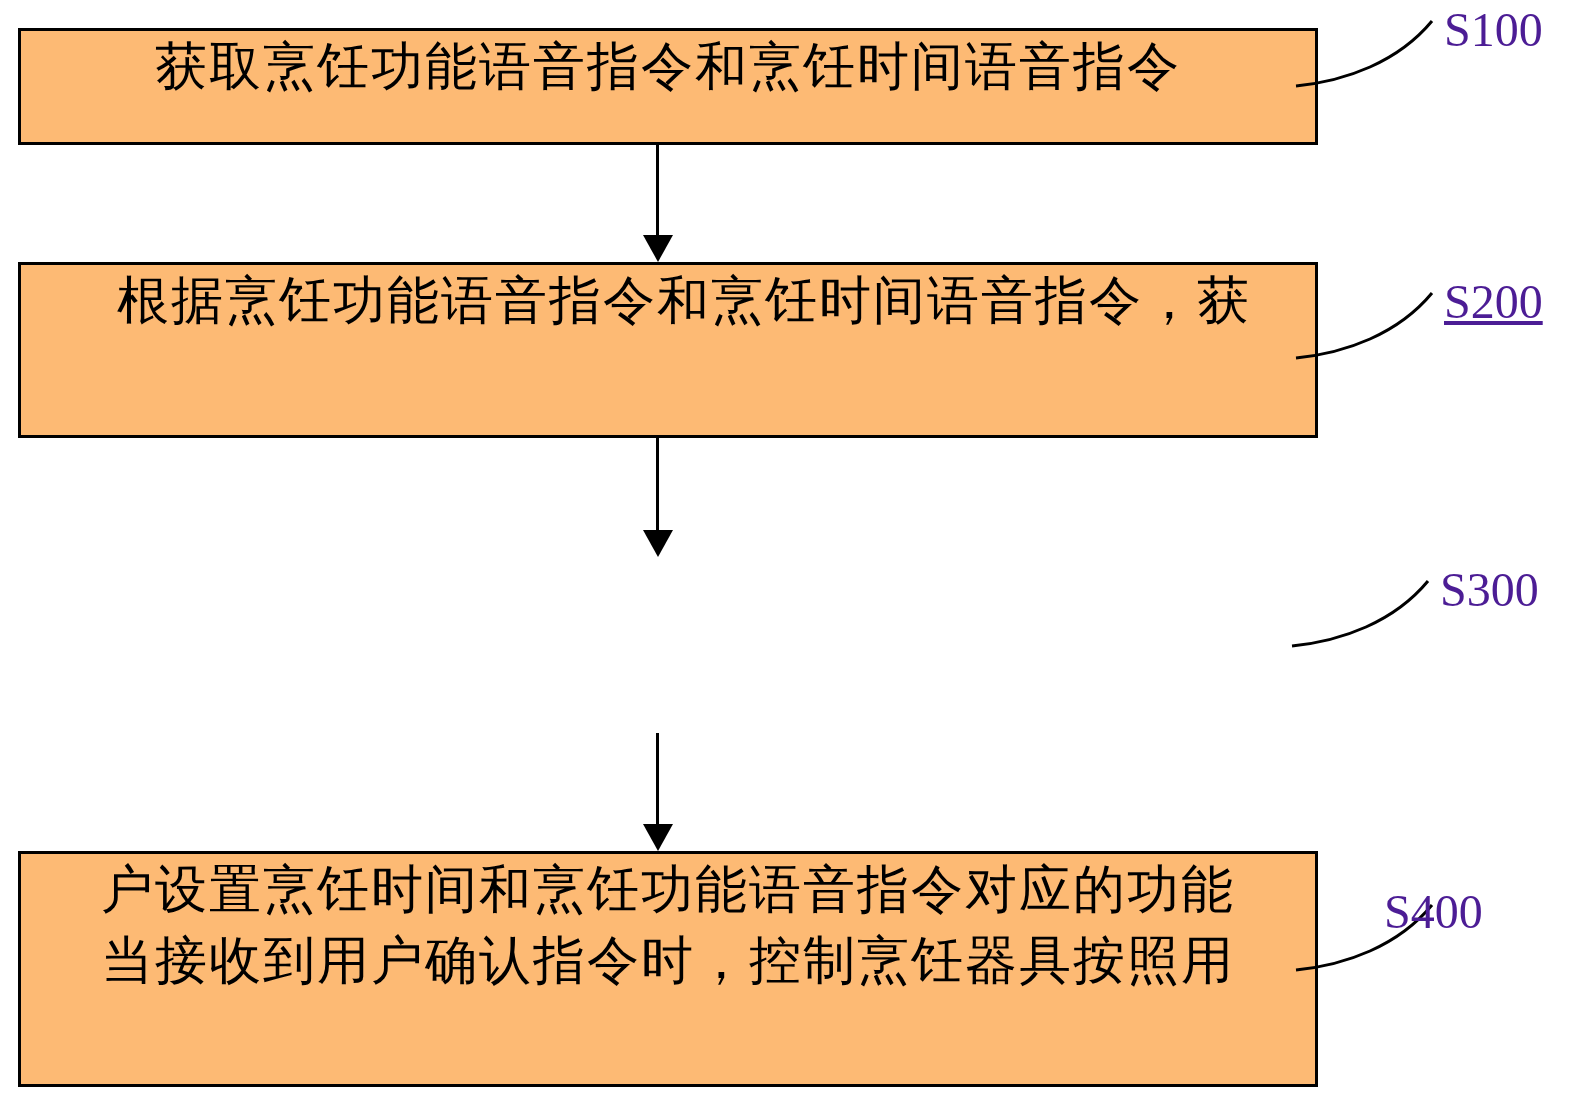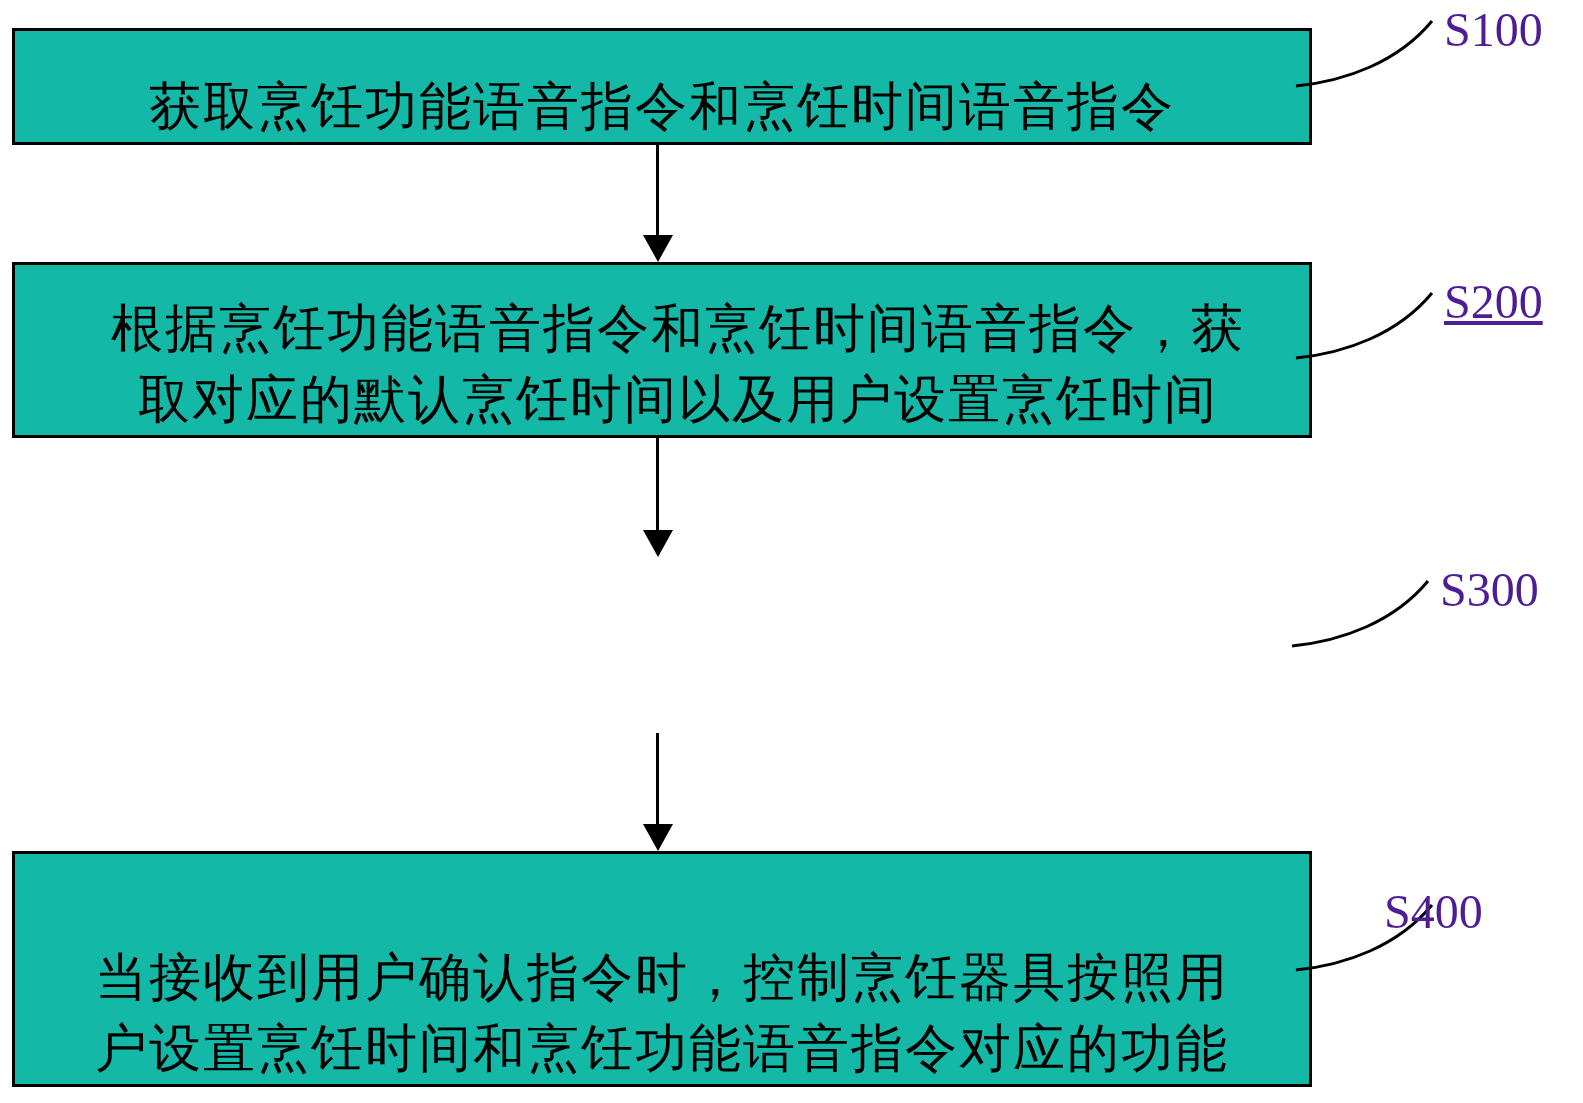--- a/index.html
+++ b/index.html
@@ -11,29 +11,29 @@
     position: relative;
     width: 1583px;
     height: 1103px;
     background: #ffffff;
     font-family: "Liberation Serif", "DejaVu Serif", serif;
     color: #000000;
     overflow: hidden;
   }
   .step-box {
     position: absolute;
-    left: 12px;
+    left: 18px;
     width: 1300px;
     border: 3px solid #000000;
     box-sizing: border-box;
     display: flex;
     flex-direction: column;
-    justify-content: flex-end;
+    justify-content: flex-start;
     align-items: center;
-    background: #14b8a6;
+    background: #fdba74;
   }
   .box-line {
     font-size: 52px;
     line-height: 71px;
     letter-spacing: 2px;
     white-space: nowrap;
     text-align: center;
   }
   .box-s100 { top: 28px;  height: 117px; }
   .box-s200 { top: 262px; height: 176px; padding-left: 32px; }
@@ -92,33 +92,32 @@
 
   <div class="step-box box-s100">
     <div class="box-line">获取烹饪功能语音指令和烹饪时间语音指令</div>
   </div>
 
   <div class="arrow-line line-1"></div>
   <div class="arrow-head head-1"></div>
 
   <div class="step-box box-s200">
     <div class="box-line">根据烹饪功能语音指令和烹饪时间语音指令，获</div>
-    <div class="box-line">取对应的默认烹饪时间以及用户设置烹饪时间</div>
   </div>
 
   <div class="arrow-line line-2"></div>
   <div class="arrow-head head-2"></div>
 
 
   <div class="arrow-line line-3"></div>
   <div class="arrow-head head-3"></div>
 
   <div class="step-box box-s400">
+    <div class="box-line">户设置烹饪时间和烹饪功能语音指令对应的功能</div>
     <div class="box-line">当接收到用户确认指令时，控制烹饪器具按照用</div>
-    <div class="box-line">户设置烹饪时间和烹饪功能语音指令对应的功能</div>
   </div>
 
   <svg class="ref-curve curve-s100" viewBox="0 0 150 78">
     <path d="M2,70 C52,65 104,46 138,5" fill="none" stroke="#000000" stroke-width="3"></path>
   </svg>
   <svg class="ref-curve curve-s200" viewBox="0 0 150 78">
     <path d="M2,70 C52,65 104,46 138,5" fill="none" stroke="#000000" stroke-width="3"></path>
   </svg>
   <svg class="ref-curve curve-s300" viewBox="0 0 150 78">
     <path d="M2,70 C52,65 104,46 138,5" fill="none" stroke="#000000" stroke-width="3"></path>

